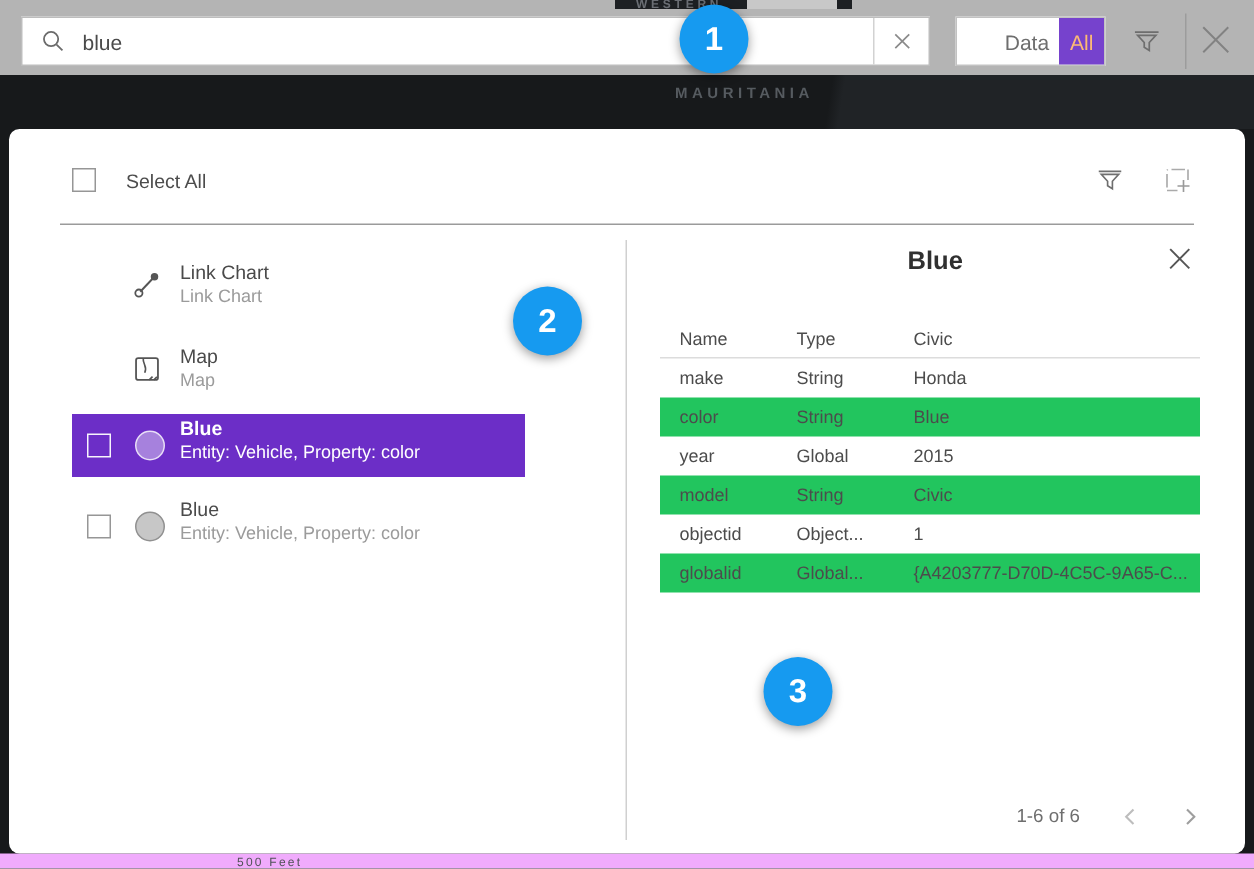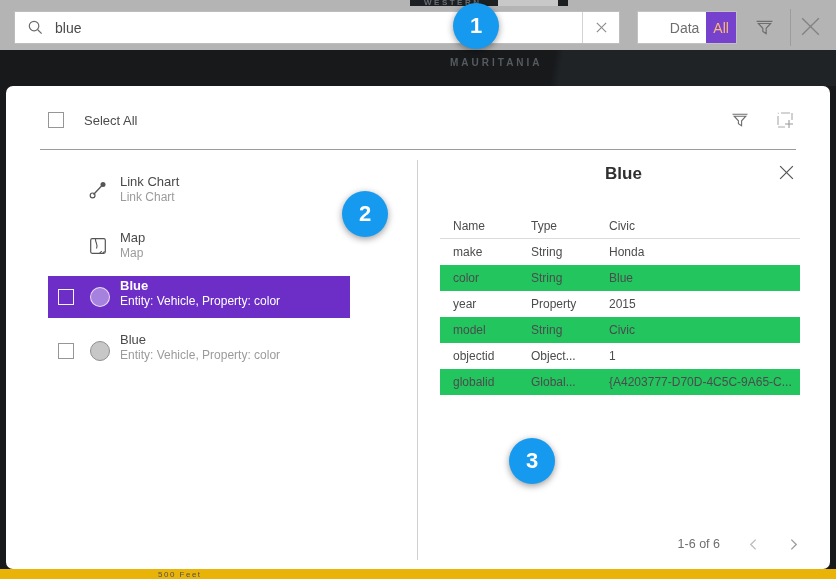--- a/index.html
+++ b/index.html
@@ -8,21 +8,21 @@
     position:relative; overflow:hidden;
     background:#17191b;
     font-family:"Liberation Sans","DejaVu Sans",sans-serif;
     color:#4a4a4a;
   }
   
   .map-strip { position:absolute; left:0; top:50px; width:836px; height:36px;
     background:linear-gradient(99deg,#17191b 0 66%,#202326 67% 100%); }
   .map-label-mid { position:absolute; left:450px; top:57px; font-size:10px; font-weight:bold;
     letter-spacing:3px; color:#565b60; }
-  .bottom-strip { position:absolute; left:0; top:569px; width:836px; height:10px; background:#eab308; overflow:hidden; }
+  .bottom-strip { position:absolute; left:0; top:569px; width:836px; height:10px; background:#f0abfc; overflow:hidden; }
   .map-label-bottom { position:absolute; left:158px; top:1px; font-size:8px; letter-spacing:1.5px; color:#4e5256; }
   
   .toolbar { position:absolute; left:0; top:0; width:836px; height:50px; background:#b4b4b4; }
   .top-notch { position:absolute; left:410px; top:0; width:158px; height:6px; background:#1d2023; overflow:hidden; }
   .top-notch .map-label-top { position:absolute; left:14px; top:-2px; font-size:8px; font-weight:bold;
     letter-spacing:2.5px; color:#6a6e74; }
   .top-notch .light-patch { position:absolute; left:88px; top:0; width:60px; height:6px; background:#c8c8c8; }
   .search-box { position:absolute; left:14px; top:11px; width:606px; height:33px; background:#fff;
     border:1px solid #bdbdbd; display:flex; align-items:center; }
   .search-box .mag { margin-left:12px; flex:0 0 auto; display:flex; }
@@ -211,21 +211,21 @@
       <span>String</span>
       <span>Honda</span>
     </div>
     <div class="drow alt">
       <span>color</span>
       <span>String</span>
       <span>Blue</span>
     </div>
     <div class="drow">
       <span>year</span>
-      <span>Property</span>
+      <span>Global</span>
       <span>2015</span>
     </div>
     <div class="drow alt">
       <span>model</span>
       <span>String</span>
       <span>Civic</span>
     </div>
     <div class="drow">
       <span>objectid</span>
       <span>Object...</span>

